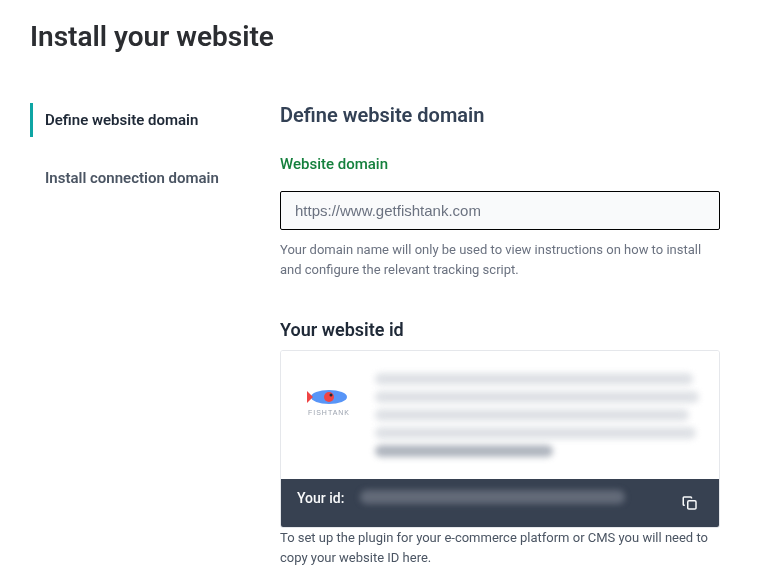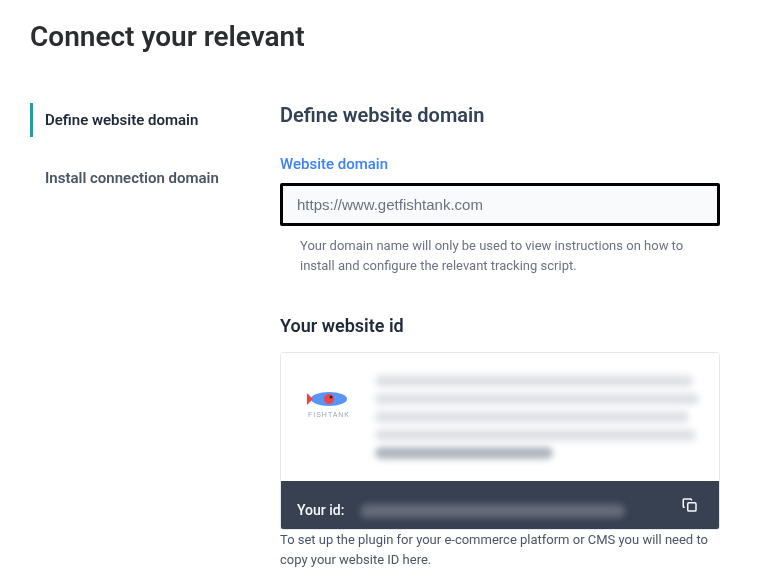--- a/index.html
+++ b/index.html
@@ -48,46 +48,45 @@
     }
     .section-title {
       font-size: 20px;
       font-weight: 600;
       color: #334155;
       margin-bottom: 28px;
     }
     .field-label {
       font-size: 15px;
       font-weight: 500;
-      color: #3b82f6;
-      margin-bottom: 10px;
+      color: #15803d;
+      margin-bottom: 18px;
     }
     .text-input {
       width: 100%;
       padding: 10px 14px;
       font-size: 15px;
-      border: 3px solid #000000;
+      border: 1px solid #000000;
       border-radius: 2px;
       background: #f9fafb;
       color: #6b7280;
       outline: none;
     }
     .help-text {
       font-size: 13px;
       color: #6b7280;
       margin-top: 10px;
       line-height: 1.5;
-      margin-left: 20px;
     }
     .subsection-title {
       font-size: 18px;
       font-weight: 600;
       color: #1f2937;
       margin-top: 40px;
-      margin-bottom: 16px;
+      margin-bottom: 10px;
     }
     .website-card {
       border: 1px solid #e5e7eb;
       border-radius: 3px;
       overflow: hidden;
     }
     .website-preview {
       display: flex;
       padding: 22px 20px;
       gap: 18px;
@@ -122,21 +121,21 @@
       border-radius: 6px;
       width: 55%;
       filter: blur(3px);
       opacity: 0.8;
       margin-top: 4px;
     }
     .id-bar {
       background: #374151;
       color: #f9fafb;
       display: flex;
-      align-items: flex-end;
+      align-items: flex-start;
       padding: 11px 16px;
       gap: 16px;
     }
     .id-label {
       font-size: 14px;
       font-weight: 500;
       flex-shrink: 0;
     }
     .id-value {
       flex: 1;
@@ -164,21 +163,21 @@
     }
     .footer-help {
       font-size: 13px;
       color: #4b5563;
       line-height: 1.5;
     }
   </style>
 </head>
 <body>
 
-<h1 class="page-title">Connect your relevant</h1>
+<h1 class="page-title">Install your website</h1>
 
 <div class="layout">
 
   <nav class="sidebar">
     <a class="sidebar-item active">Define website domain</a>
     <a class="sidebar-item">Install connection domain</a>
   </nav>
 
   <div class="content">
 

